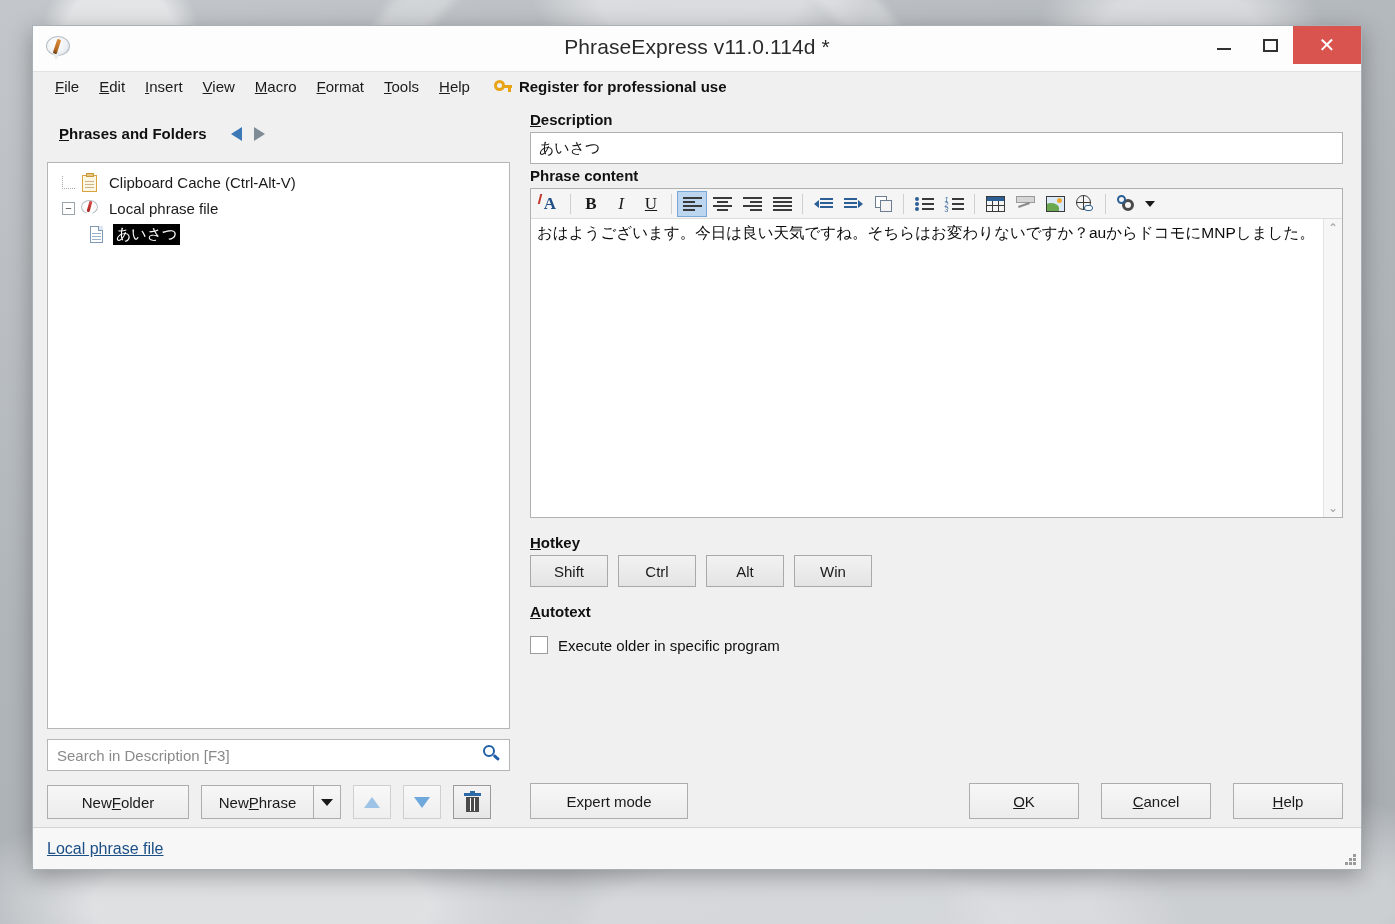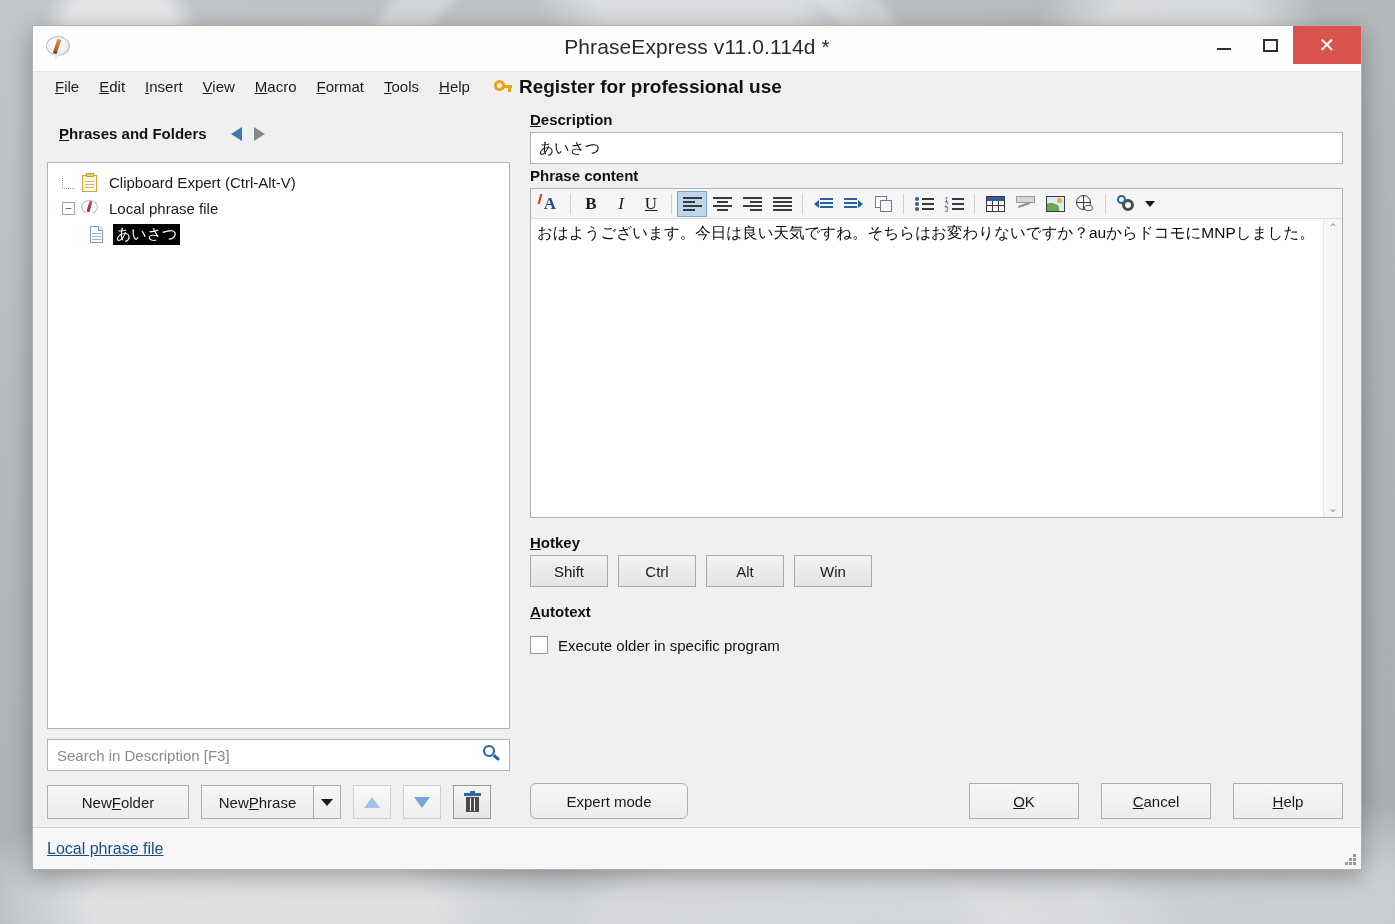--- a/index.html
+++ b/index.html
@@ -105,21 +105,21 @@
     display:flex; align-items:center;
     padding-left:12px;
     flex: 0 0 auto;
     font-size:15px;
     color:#1b1b1b;
   }
   .menu-item { padding:3px 10px; cursor:default; white-space:nowrap;}
   .menu-item u { text-decoration:underline; }
   .register-link {
     display:flex; align-items:center; gap:7px;
-    margin-left:14px; font-weight:bold; font-size:19px; color:#111;
+    margin-left:14px; font-weight:bold; font-size:15px; color:#111;
   }
   .key-icon {
     width:18px;height:16px;position:relative;display:inline-block;
   }
   .key-ring {
     position:absolute; left:0; top:1px; width:11px;height:11px;border-radius:50%;
     border:3px solid #e8a317;
   }
   .key-shaft {
     position:absolute; left:9px; top:6px; width:9px;height:3px;background:#e8a317;
@@ -358,21 +358,21 @@
   .auto-combo { width:348px; }
 
   .chk-row { display:flex; align-items:center; gap:10px; margin-top:12px; font-size:15px; color:#111;}
   .chk-box { width:18px;height:18px; border:1px solid #9a9a9a; background:#fff;}
 
   
   .bottom-row {
     display:flex; align-items:center; justify-content:space-between;
     margin-top:auto; padding-top:16px;
   }
-  .btn-expert { width:158px; height:36px;border-radius:6px; }
+  .btn-expert { width:158px; height:36px; }
   .dlg-buttons { display:flex; gap:22px; }
   .btn-dlg { width:110px; height:36px; }
 
   
   .statusbar {
     height:42px;
     border-top:1px solid #d4d4d4;
     background:#f7f7f7;
     display:flex; align-items:center;
     padding-left:14px;
@@ -441,21 +441,21 @@
       <div class="tree">
         <div class="tree-row tree-indent-1">
           <span class="dotline"></span>
           <span class="t-icon ico-clipboard">
             <i class="body"></i>
               <i class="clip"></i>
             <i class="ln" style="top:8px"></i>
               <i class="ln" style="top:11px"></i>
               <i class="ln" style="top:14px"></i>
           </span>
-          <span class="node-label">Clipboard Expert (Ctrl-Alt-V)</span>
+          <span class="node-label">Clipboard Cache (Ctrl-Alt-V)</span>
         </div>
 
         <div class="tree-row tree-indent-2">
           <span class="expander">−</span>
           <span class="t-icon ico-bubble">
             <i class="b"></i>
               <i class="tail"></i>
               <i class="p"></i>
           </span>
           <span class="node-label">Local phrase file</span>

